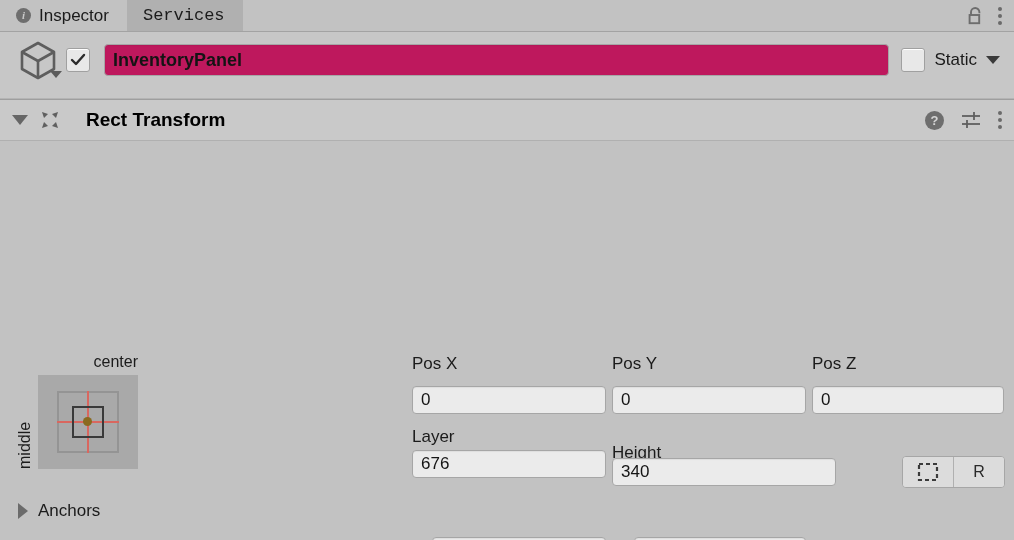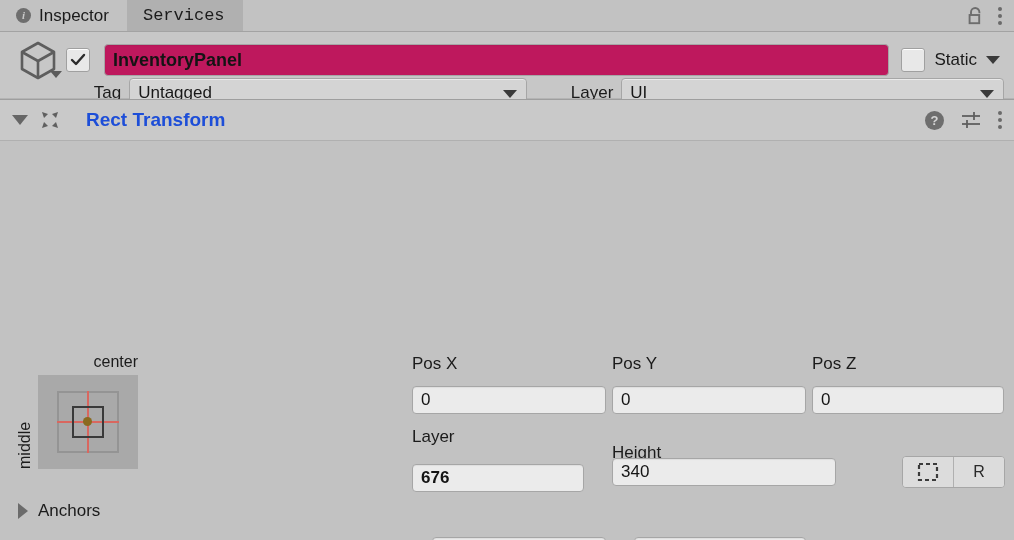--- a/index.html
+++ b/index.html
@@ -98,21 +98,21 @@
     display:flex;align-items:center;padding:0 12px 0 12px;
   }
   .foldout-tri-down{
     width:0;height:0;border-left:8px solid transparent;border-right:8px solid transparent;
     border-top:10px solid #666;margin-right:10px;
   }
   .foldout-tri-right{
     width:0;height:0;border-top:8px solid transparent;border-bottom:8px solid transparent;
     border-left:10px solid #6b6b6b;margin-right:10px;
   }
-  .comp-title{font-size:19px;font-weight:bold;color:#1d4ed8;margin-left:24px;}
+  .comp-title{font-size:19px;font-weight:bold;color:#000000;margin-left:24px;}
   .comp-right{margin-left:auto;display:flex;align-items:center;gap:16px;}
   .help-icon{
     width:19px;height:19px;border-radius:50%;background:#6e6e6e;color:#d5d5d5;
     display:flex;align-items:center;justify-content:center;font-size:13px;font-weight:bold;
   }
 
   
   .comp-body{position:relative;height:100%;}
 
   .anchor-widget{position:absolute;left:38px;top:212px;width:100px;}
@@ -209,32 +209,20 @@
           <path d="M2 7 L6 11 L14 2" fill="none" stroke="#2b2b2b" stroke-width="2.4" stroke-linecap="round" stroke-linejoin="round"></path>
         </svg>
       </div>
       <div class="name-field">
         <span>InventoryPanel</span>
       </div>
       <div class="static-group">
         <div class="checkbox"></div>
         <span class="static-label">Static</span>
         <span class="caret-down"></span>
-      </div>
-    </div>
-    <div class="go-row2">
-      <span class="field-label" style="width:122px;text-align:right;padding-right:8px;box-sizing:border-box;">Tag</span>
-      <div class="dropdown" style="width:390px;">
-        <span>Untagged</span>
-        <span class="dd-caret"></span>
-      </div>
-      <span class="field-label" style="width:96px;text-align:right;padding-right:8px;box-sizing:border-box;">Layer</span>
-      <div class="dropdown" style="width:374px;">
-        <span>UI</span>
-        <span class="dd-caret"></span>
       </div>
     </div>
   </div>
 
   <div class="comp-header">
     <span class="foldout-tri-down"></span>
     <span class="icon-btn">
       <svg width="24" height="24" viewBox="0 0 24 24">
         <path d="M4 4 L10 6 L6 10 Z" fill="#5f5f5f"></path>
         <path d="M20 4 L18 10 L14 6 Z" fill="#5f5f5f"></path>
@@ -285,21 +273,21 @@
     <div class="num-field abs" style="left:612px;top:245px;width:194px;">
       <span>0</span>
     </div>
     <div class="num-field abs" style="left:812px;top:245px;width:192px;">
       <span>0</span>
     </div>
 
     <span class="col-label abs" style="left:412px;top:286px;">Layer</span>
     <span class="col-label abs" style="left:612px;top:286px;margin-top:16px;">Height</span>
 
-    <div class="num-field abs" style="left:412px;top:323px;width:172px;font-weight:bold;">
+    <div class="num-field abs" style="left:412px;top:309px;width:194px;">
       <span>676</span>
     </div>
     <div class="num-field abs" style="left:612px;top:317px;width:224px;">
       <span>340</span>
     </div>
 
     <div class="btn-group" style="left:902px;top:315px;">
       <span class="gbtn">
         <svg width="24" height="22" viewBox="0 0 24 22">
           <rect x="3" y="3" width="18" height="16" fill="none" stroke="#3a3a3a" stroke-width="2.2" stroke-dasharray="4 3"></rect>

